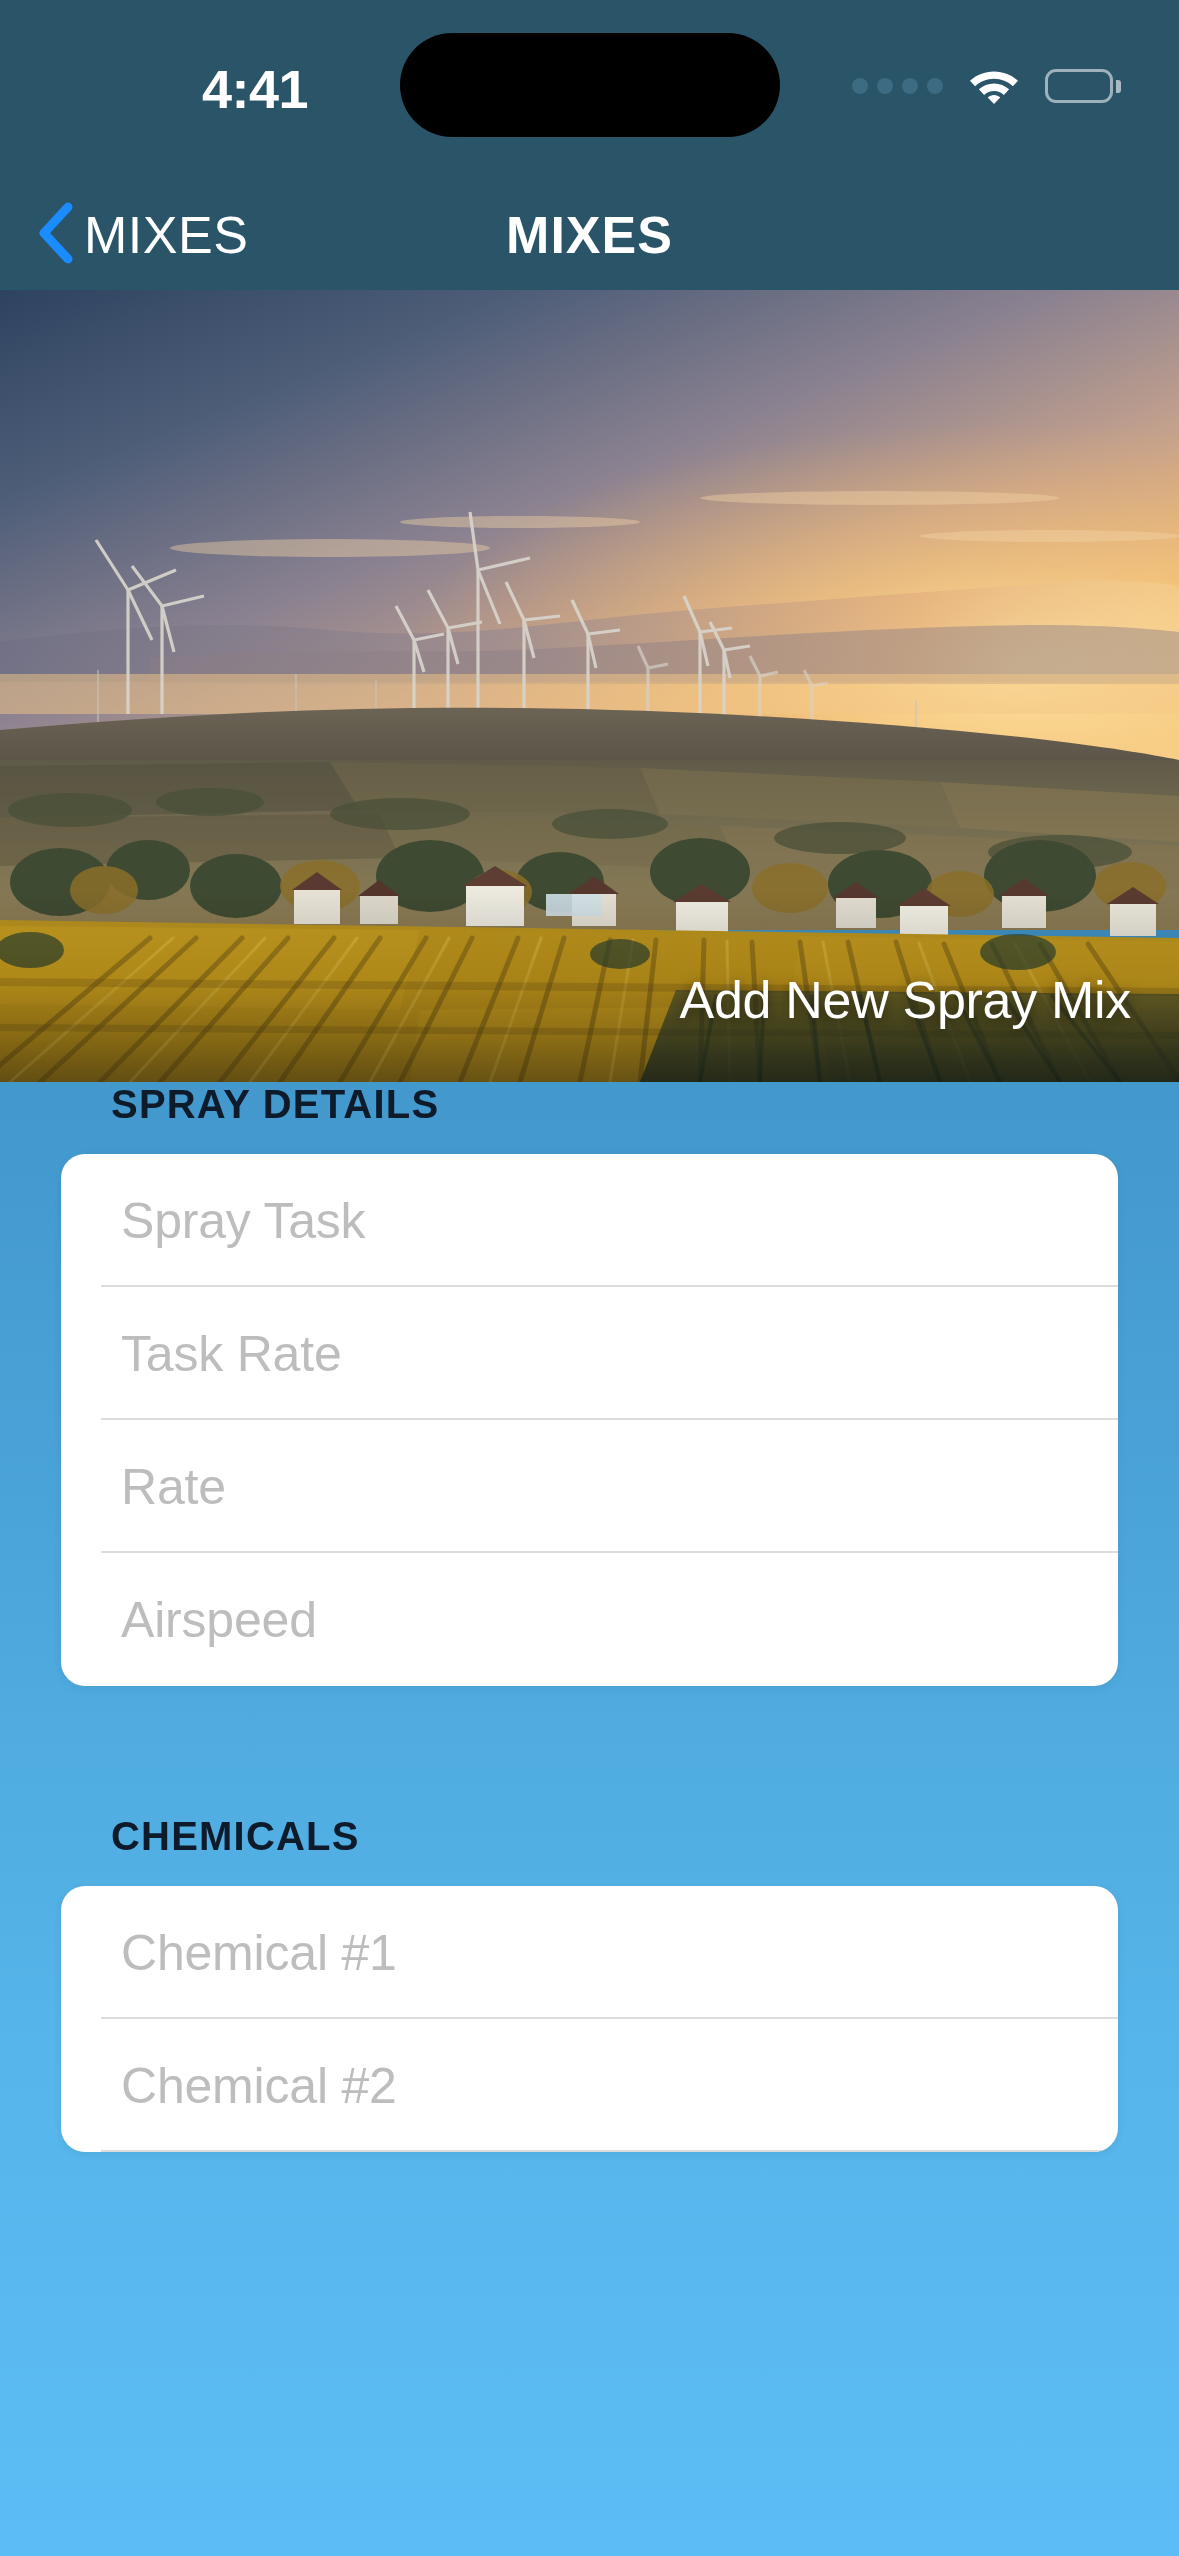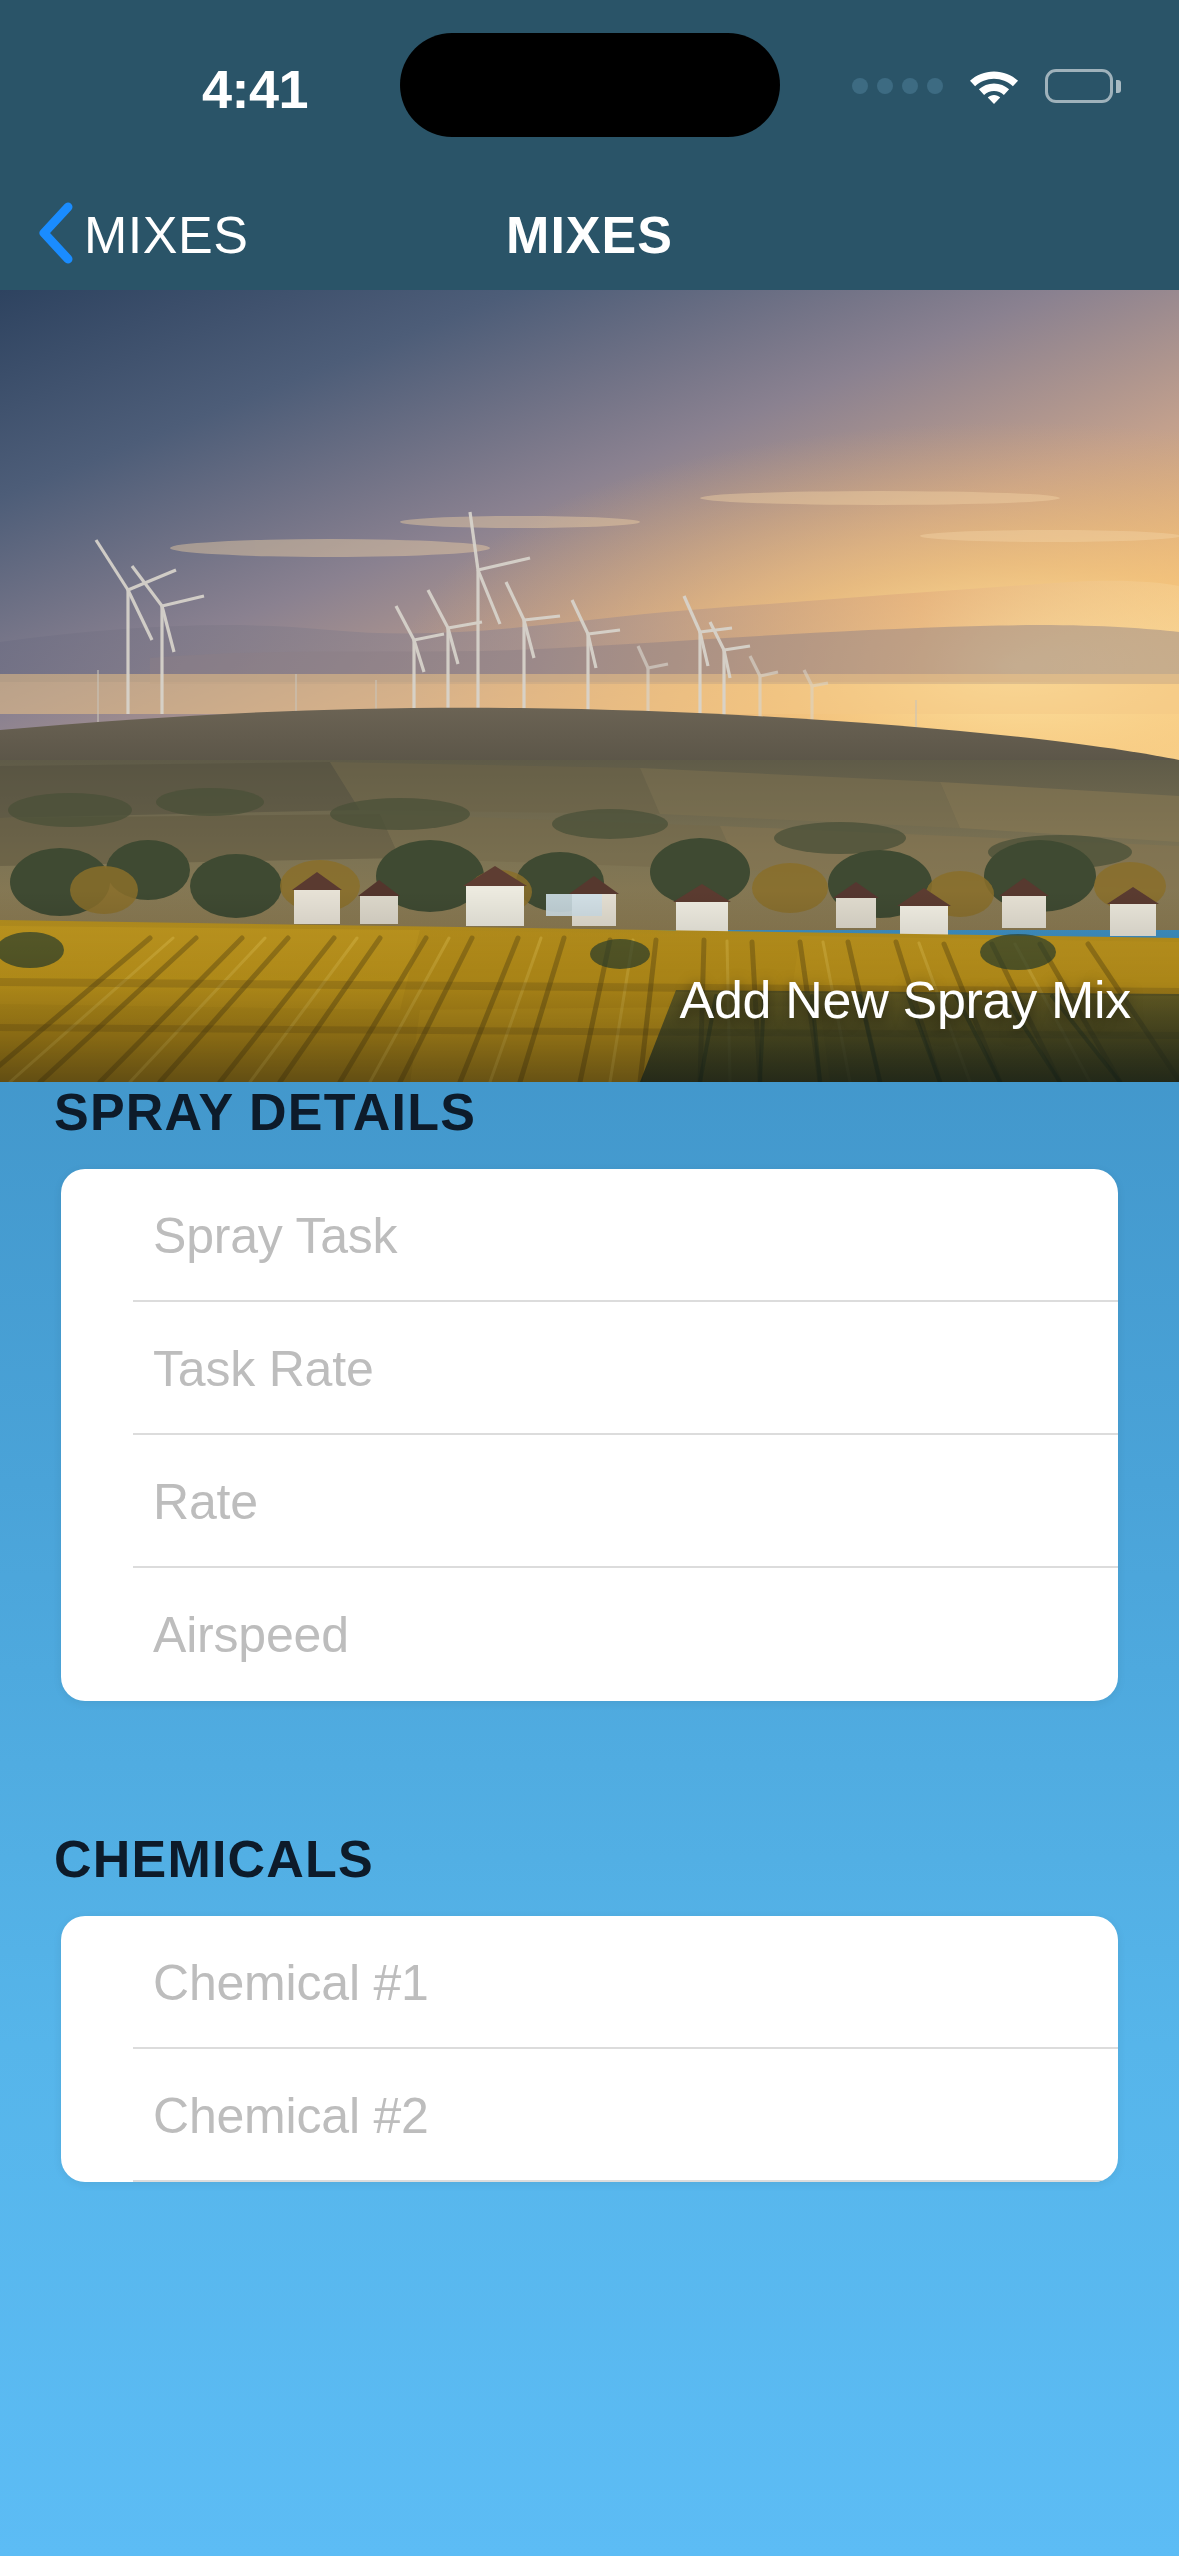--- a/index.html
+++ b/index.html
@@ -145,36 +145,35 @@
   
   .content {
     position:absolute;
     top:1082px; left:0;
     width:1179px; height:1184px;
     overflow:hidden;
     z-index:10;
   }
 
   .section-header {
-    font-size:52px;
+    font-size:40px;
     font-weight:bold;
     color:#0d1b2a;
     letter-spacing:1.2px;
-    margin-left:54px;
+    margin-left:111px;
     margin-bottom:27px;
   }
   .section-header.chem { margin-top:128px; }
 
   .card {
     margin:0 61px;
     background:#ffffff;
     border-radius:24px;
     overflow:hidden;
     box-shadow:0 2px 10px rgba(0,0,0,0.07);
-    padding-left:32px;
   }
   .field {
     position:relative;
     height:133px;
     display:flex;
     align-items:center;
     padding-left:60px;
     cursor:text;
   }
   .field-placeholder {

